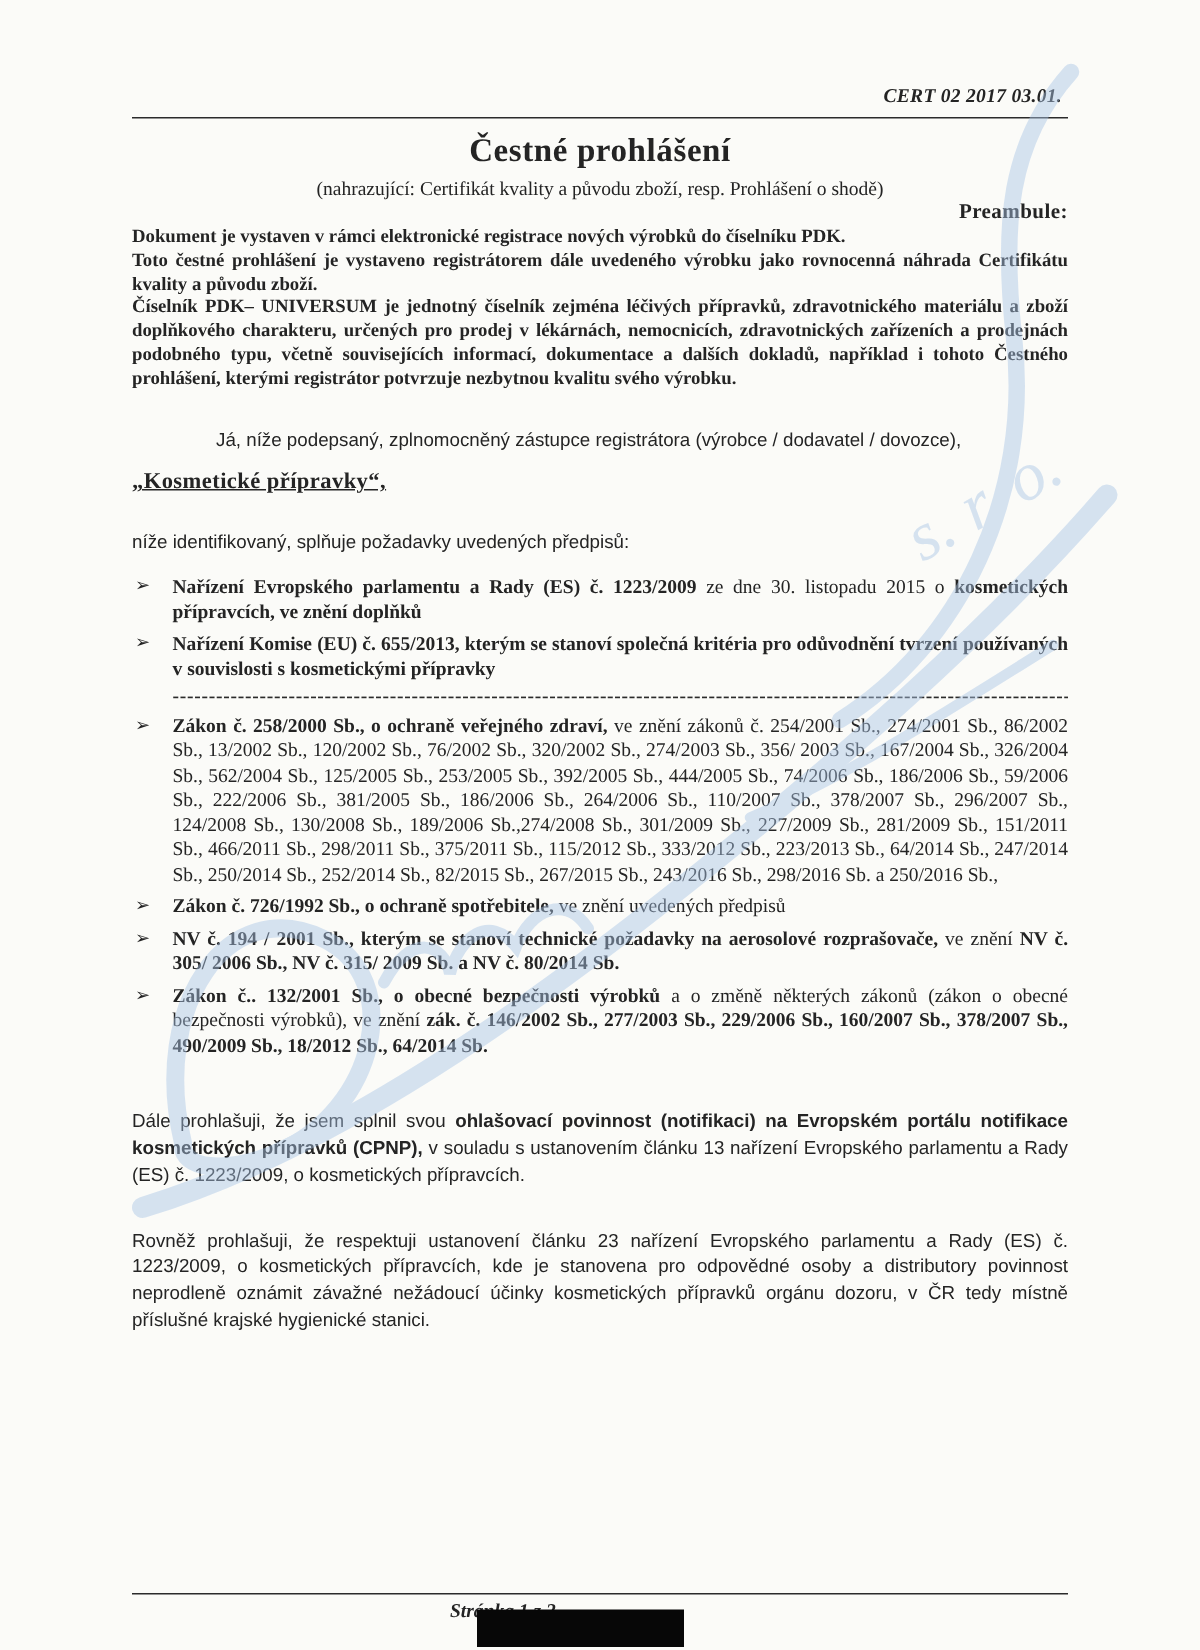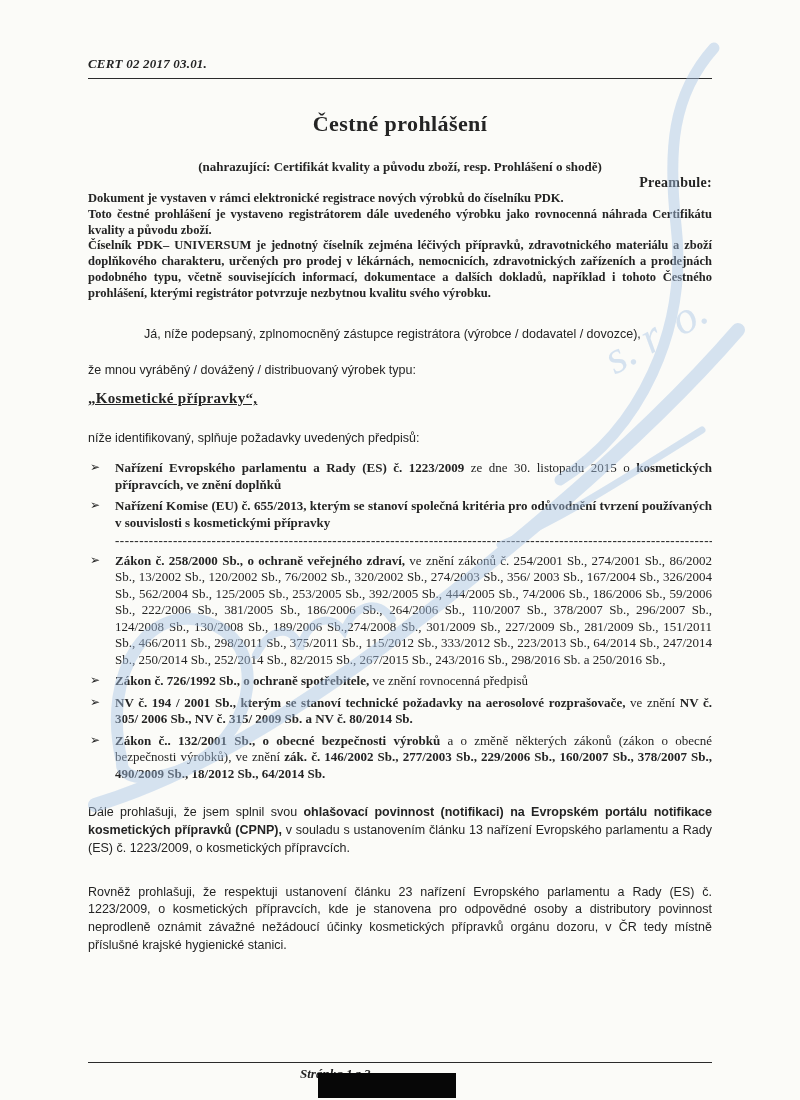--- a/index.html
+++ b/index.html
@@ -1,43 +1,43 @@
 <!DOCTYPE html>
 <html><head>
 <meta charset="utf-8">
 <style>
   * { margin:0; padding:0; box-sizing:border-box; }
   html,body { width:800px; height:1100px; }
   body { background:#dcdcdc; font-family:"Liberation Serif", serif; }
   .page { position:relative; width:800px; height:1100px; background:#fbfbf8; color:#242424; overflow:hidden; }
   .content { position:relative; padding:56px 88px 0 88px; z-index:1; }
 
-  .cert-code { text-align:left; font-style:italic; font-weight:700; font-size:13px; padding-right:4px; letter-spacing:.2px; }
+  .cert-code { text-align:right; font-style:italic; font-weight:700; font-size:13px; padding-right:4px; letter-spacing:.2px; }
   .header-rule { border-top:1.5px solid #2b2b2b; margin-top:6px; }
 
-  .doc-title { text-align:center; font-size:22px; font-weight:700; margin-top:32px; letter-spacing:.4px; }
-  .doc-subtitle { text-align:center; font-size:13px; font-weight:700; margin-top:22px; }
+  .doc-title { text-align:center; font-size:22px; font-weight:700; margin-top:8px; letter-spacing:.4px; }
+  .doc-subtitle { text-align:center; font-size:13px; font-weight:400; margin-top:5px; }
 
   .preambule-heading { font-size:14px; font-weight:700; letter-spacing:.3px;text-align:right; }
   .preambule p { font-size:12.5px; font-weight:700; line-height:1.26; text-align:justify; }
 
   .intro { font-family:"Liberation Sans", sans-serif; font-size:12.5px; margin-top:26px; padding-left:56px; }
   .statement { font-family:"Liberation Sans", sans-serif; text-align:center; font-weight:700; font-size:14px; margin-top:24px; }
   .product-intro { font-family:"Liberation Sans", sans-serif; font-size:12.5px; margin-top:22px; }
   .product-title { font-size:15px; font-weight:700; text-decoration:underline; margin-top:13px; letter-spacing:.3px; }
   .compliance-intro { font-family:"Liberation Sans", sans-serif; font-size:12.5px; margin-top:24px; }
 
   .bullets { list-style:none; margin-top:15px; }
   .bullets li { position:relative; padding-left:27px; font-size:13px; line-height:1.27; text-align:justify; margin-bottom:5px; }
   .marker { position:absolute; left:2px; top:0; font-size:12px; font-weight:400; }
   .b { font-weight:700; }
   li.sep-line { white-space:nowrap; overflow:hidden; font-weight:700; letter-spacing:.5px; margin:-3px 0 3px 0; color:#2b2b2b; }
 
   .para { font-family:"Liberation Sans", sans-serif; font-size:12.5px; line-height:1.42; text-align:justify; }
-  .para-notification { margin-top:22px; }
+  .para-notification { margin-top:34px; }
   .para-article23 { margin-top:26px; }
 
   .footer-rule { position:absolute; left:88px; right:88px; top:1062px; border-top:1.5px solid #2b2b2b; z-index:1; }
   .footer-label { position:absolute; left:300px; top:1066px; font-style:italic; font-weight:700; font-size:13px; z-index:1; }
   .redaction { position:absolute; left:318px; top:1073px; width:138px; height:25px; background:#070707; z-index:3; }
 
   .watermark { position:absolute; left:0; top:0; width:800px; height:1100px; opacity:.45; pointer-events:none; z-index:2; }
   .watermark text { font-family:"Liberation Serif", serif; }
 </style>
 </head>
@@ -54,41 +54,40 @@
     <div class="doc-subtitle">(nahrazující: Certifikát kvality a původu zboží, resp. Prohlášení o shodě)</div>
 
     <div class="preambule">
       <div class="preambule-heading">Preambule:</div>
       <p>Dokument je vystaven v rámci elektronické registrace nových výrobků do číselníku PDK.</p>
       <p>Toto čestné prohlášení je vystaveno registrátorem dále uvedeného výrobku jako rovnocenná náhrada Certifikátu kvality a původu zboží.</p>
       <p>Číselník PDK– UNIVERSUM je jednotný číselník zejména léčivých přípravků, zdravotnického materiálu a zboží doplňkového charakteru, určených pro prodej v lékárnách, nemocnicích, zdravotnických zařízeních a prodejnách podobného typu, včetně souvisejících informací, dokumentace a dalších dokladů, například i tohoto Čestného prohlášení, kterými registrátor potvrzuje nezbytnou kvalitu svého výrobku.</p>
     </div>
 
     <p class="intro">Já, níže podepsaný, zplnomocněný zástupce registrátora (výrobce / dodavatel / dovozce),</p>
-    <p class="product-intro">že mnou vyráběný / dovážený  / distribuovaný  výrobek typu:</p>
     <div class="product-title">„Kosmetické přípravky“,</div>
     <p class="compliance-intro">níže identifikovaný,  splňuje požadavky uvedených předpisů:</p>
 
     <ul class="bullets">
       <li>
         <span class="marker">➢</span>
         <span class="b">Nařízení Evropského parlamentu a Rady (ES) č. 1223/2009</span><span> ze dne 30. listopadu 2015 o </span><span class="b">kosmetických přípravcích, ve znění doplňků</span>
       </li>
       <li>
         <span class="marker">➢</span>
         <span class="b">Nařízení Komise (EU) č. 655/2013, kterým se stanoví společná kritéria pro odůvodnění tvrzení používaných v souvislosti s kosmetickými přípravky</span><span></span><span class="b"></span>
       </li>
       <li class="sep-line">------------------------------------------------------------------------------------------------------------------------------------------------</li>
       <li>
         <span class="marker">➢</span>
         <span class="b">Zákon č. 258/2000 Sb., o ochraně veřejného zdraví,</span><span> ve znění zákonů č. 254/2001 Sb., 274/2001 Sb., 86/2002 Sb., 13/2002 Sb., 120/2002 Sb., 76/2002 Sb., 320/2002 Sb., 274/2003 Sb., 356/ 2003 Sb., 167/2004 Sb., 326/2004 Sb., 562/2004 Sb., 125/2005 Sb., 253/2005 Sb., 392/2005 Sb., 444/2005 Sb., 74/2006 Sb., 186/2006 Sb., 59/2006 Sb., 222/2006 Sb., 381/2005 Sb., 186/2006 Sb., 264/2006 Sb., 110/2007 Sb., 378/2007 Sb., 296/2007 Sb., 124/2008 Sb., 130/2008 Sb., 189/2006 Sb.,274/2008 Sb., 301/2009 Sb., 227/2009 Sb., 281/2009 Sb., 151/2011 Sb., 466/2011 Sb., 298/2011 Sb., 375/2011 Sb., 115/2012 Sb., 333/2012 Sb., 223/2013 Sb., 64/2014 Sb., 247/2014 Sb., 250/2014 Sb., 252/2014 Sb., 82/2015 Sb., 267/2015 Sb., 243/2016 Sb., 298/2016 Sb. a 250/2016 Sb.,</span><span class="b"></span>
       </li>
       <li>
         <span class="marker">➢</span>
-        <span class="b">Zákon č. 726/1992 Sb., o ochraně spotřebitele,</span><span> ve znění rovnocenná předpisů</span><span class="b"></span>
+        <span class="b">Zákon č. 726/1992 Sb., o ochraně spotřebitele,</span><span> ve znění uvedených předpisů</span><span class="b"></span>
       </li>
       <li>
         <span class="marker">➢</span>
         <span class="b">NV č. 194 / 2001 Sb., kterým se stanoví technické požadavky na aerosolové rozprašovače,</span><span> ve znění </span><span class="b">NV č. 305/ 2006 Sb., NV č. 315/ 2009 Sb. a NV č. 80/2014 Sb.</span>
       </li>
       <li>
         <span class="marker">➢</span>
         <span class="b">Zákon č.. 132/2001 Sb., o obecné bezpečnosti výrobků</span><span> a o změně některých zákonů (zákon o obecné bezpečnosti výrobků), ve znění </span><span class="b">zák. č. 146/2002 Sb., 277/2003 Sb., 229/2006 Sb., 160/2007 Sb., 378/2007 Sb., 490/2009 Sb., 18/2012 Sb., 64/2014 Sb.</span>
       </li>
     </ul>

